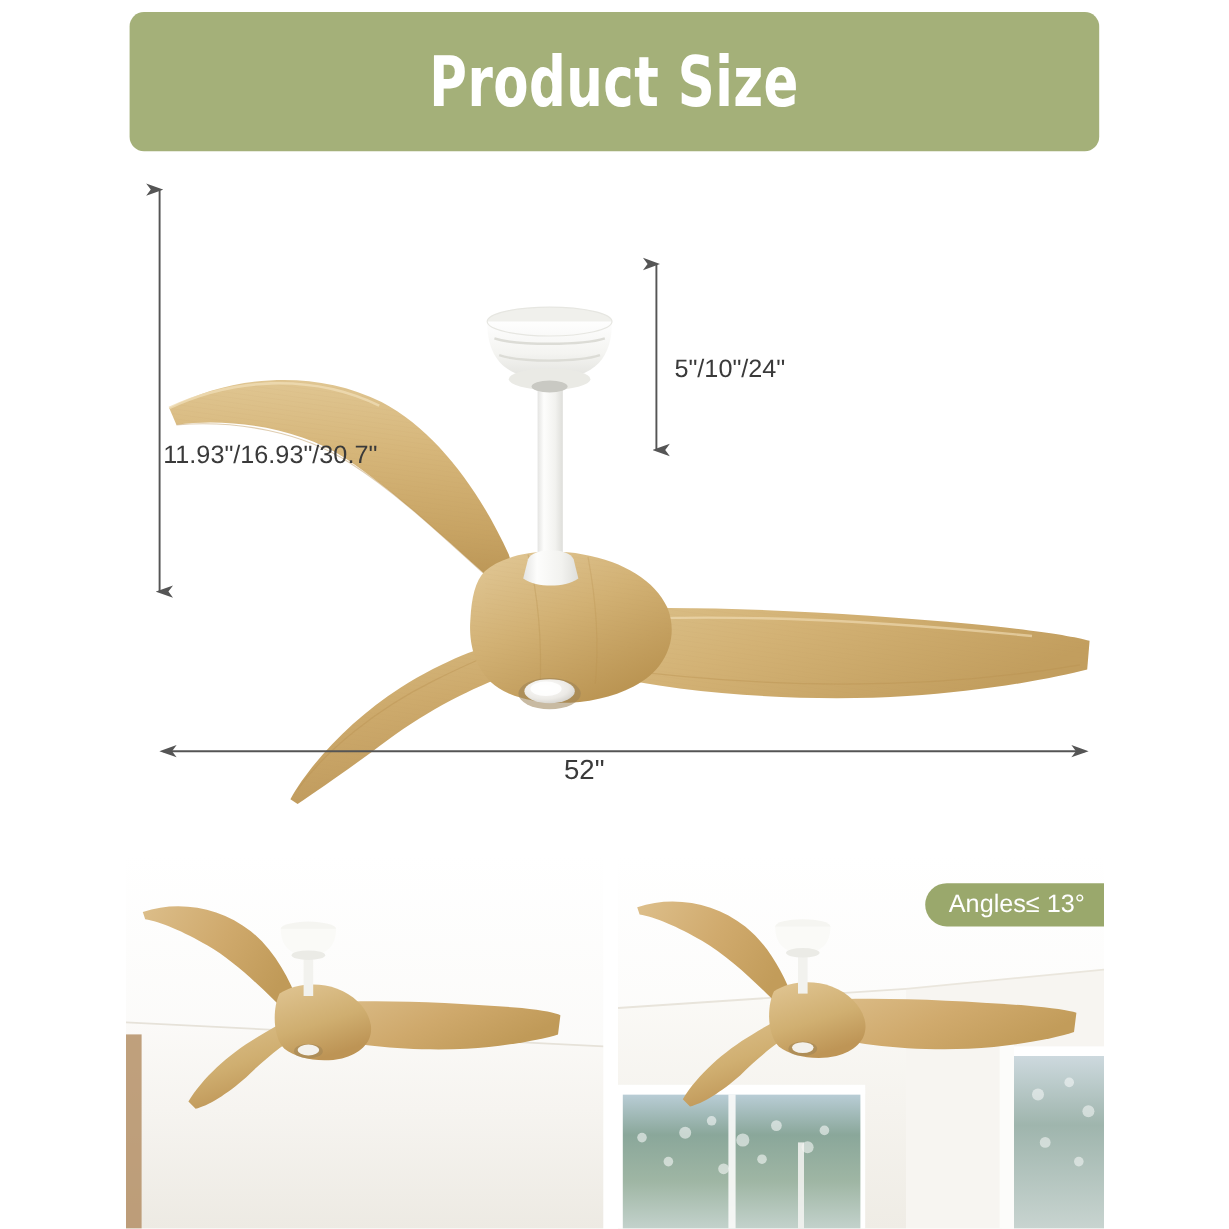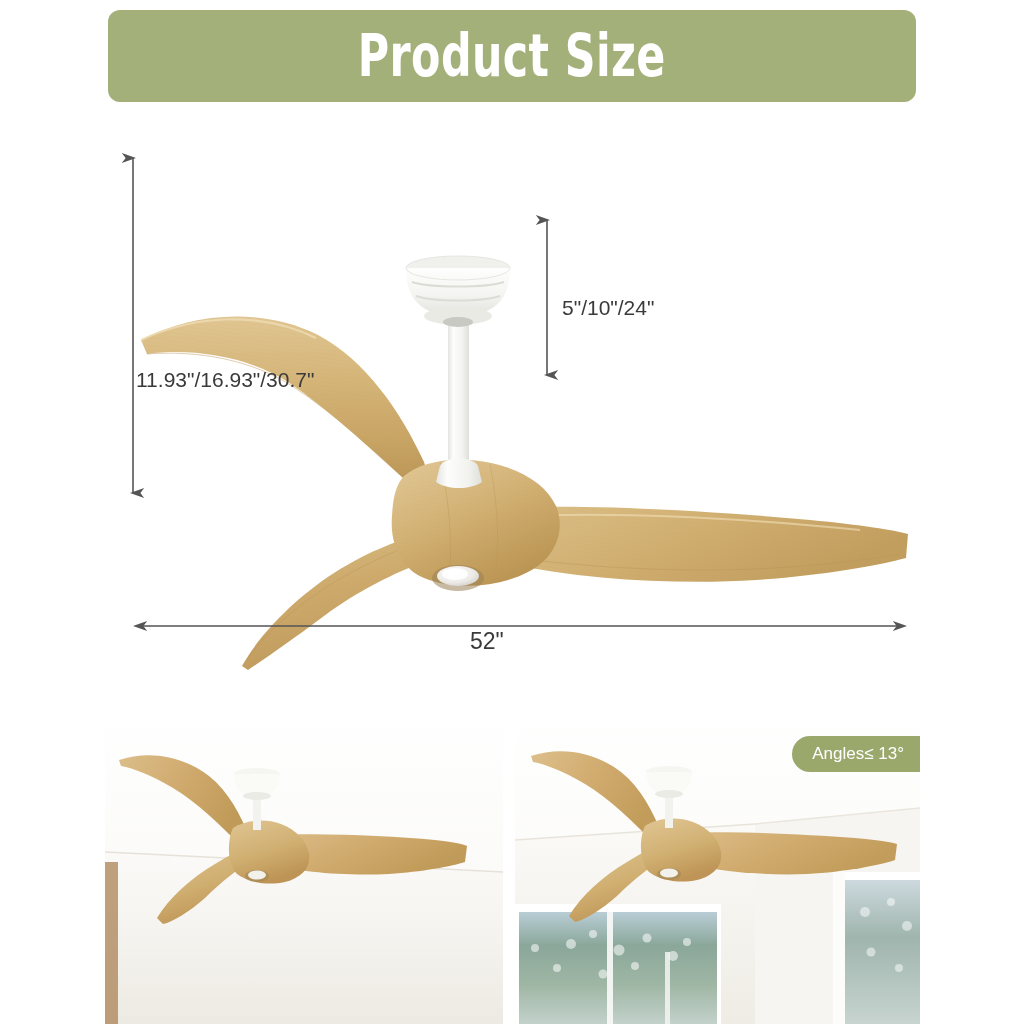--- a/index.html
+++ b/index.html
@@ -13,21 +13,21 @@
     overflow: hidden;
     position: relative;
   }
 
   
   .header-banner {
     position: absolute;
     left: 108px;
     top: 10px;
     width: 808px;
-    height: 92px;
+    height: 116px;
     background: #a4b079;
     border-radius: 12px;
     display: flex;
     align-items: center;
     justify-content: center;
   }
   .header-title {
     color: #ffffff;
     font-size: 58px;
     font-weight: bold;
@@ -82,21 +82,21 @@
     position: absolute;
     right: 0;
     top: 24px;
     height: 36px;
     background: #9aa86c;
     border-radius: 18px 0 0 18px;
     display: flex;
     align-items: center;
     padding: 0 16px 0 20px;
     color: #ffffff;
-    font-size: 17px;
+    font-size: 21px;
     white-space: nowrap;
     font-family: "Liberation Sans", sans-serif;
   }
 </style>
 </head>
 <body>
 
 <div class="header-banner">
   <div class="header-title">Product Size</div>
 </div>

